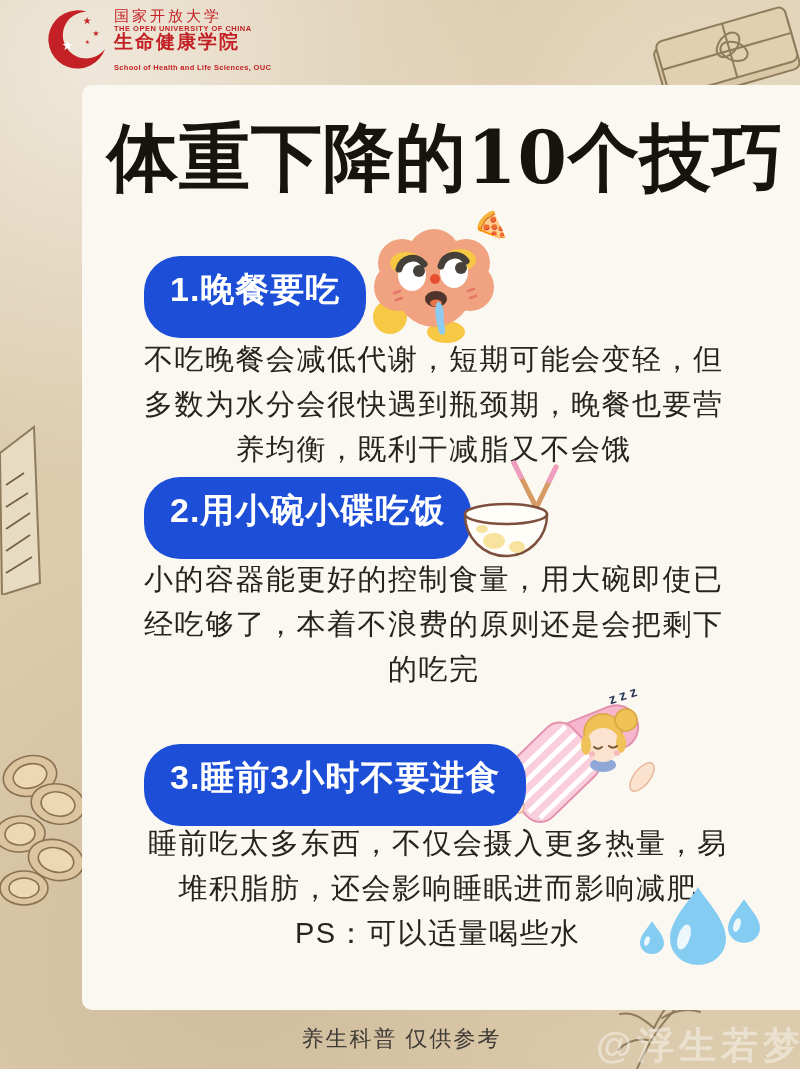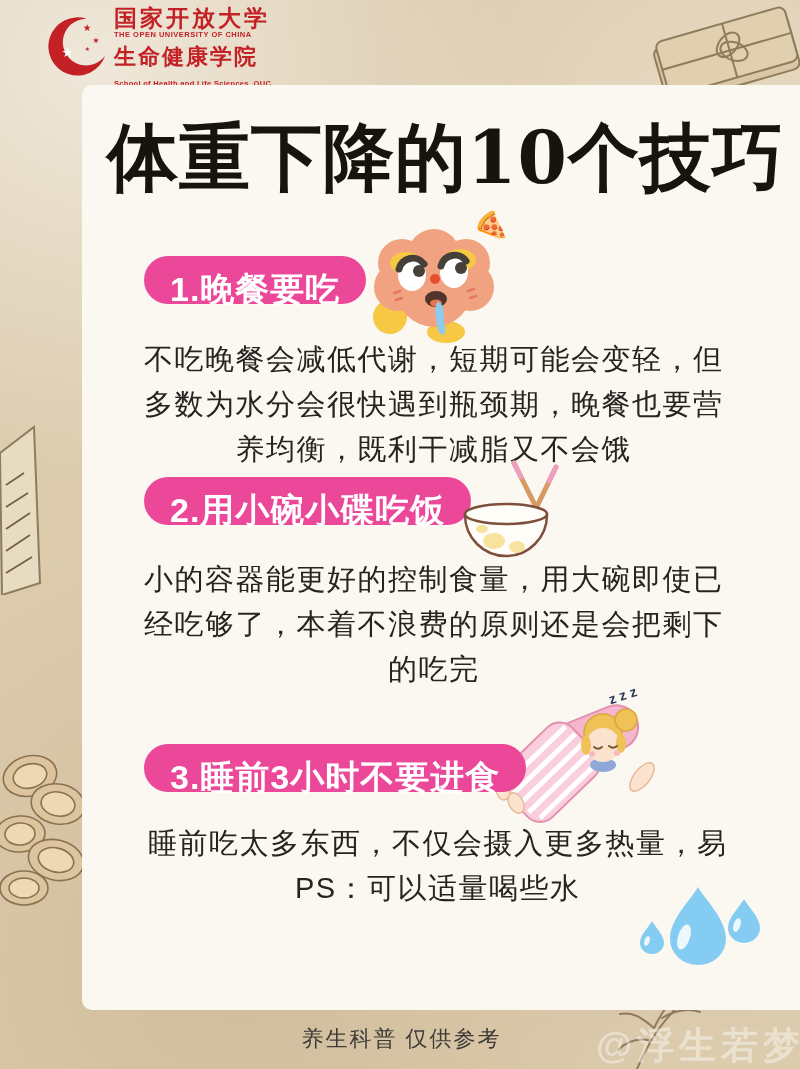--- a/index.html
+++ b/index.html
@@ -13,34 +13,34 @@
       radial-gradient(circle at 30% 90%, rgba(178,152,112,.28), rgba(178,152,112,0) 40%);
     font-family:"Liberation Sans", sans-serif;
     color:#1f1d1a;
   }
   .card{
     position:absolute;left:38px;top:85px;width:727px;height:925px;
     background:#fbf8f1;border-radius:10px;margin-left:44px;
   }
   .logo{position:absolute;left:42px;top:6px;display:flex;align-items:center;gap:6px;}
   .logo-text{display:flex;flex-direction:column;line-height:1.05;color:#c32126;}
-  .logo-cn1{font-size:23px;font-weight:bold;letter-spacing:3px;}
+  .logo-cn1{font-size:15px;font-weight:normal;letter-spacing:3px;}
   .logo-en1{font-size:7.5px;font-weight:bold;letter-spacing:.5px;margin-top:1px;}
-  .logo-cn2{font-size:22px;font-weight:bold;letter-spacing:2px;margin-top:6px;}
+  .logo-cn2{font-size:19px;font-weight:bold;letter-spacing:2px;margin-top:0;}
   .logo-en2{font-size:7.5px;font-weight:bold;letter-spacing:.3px;margin-top:12px;}
   .poster-title{
     position:absolute;top:26px;left:0;width:100%;text-align:center;
     font-size:71px;font-weight:900;color:#17140f;
     font-family:"DejaVu Serif", serif;letter-spacing:1px;
     transform:scaleY(1.04);
   }
   .badge{
-    position:absolute;background:#ec4899;color:#ffffff;
+    position:absolute;background:#1d4ed8;color:#ffffff;
     border-radius:36px;font-weight:800;font-size:34px;
-    padding:0 26px;height:48px;line-height:66px;letter-spacing:1px;
+    padding:0 26px;height:82px;line-height:66px;letter-spacing:1px;
     white-space:nowrap;
   }
   .para{position:absolute;font-size:29px;line-height:45px;letter-spacing:1.5px;color:#262420;text-align:center;}
   .para div{white-space:nowrap;}
   .pizza{
     position:absolute;left:392px;top:130px;font-size:27px;
     transform:rotate(-18deg);line-height:1;
   }
   .footer{
     position:absolute;left:38px;top:1024px;width:727px;text-align:center;
@@ -213,20 +213,21 @@
       <path d="M104,72 q4,3.5 8,0" stroke="#7a5a36" stroke-width="2" fill="none" stroke-linecap="round"></path>
       <path d="M119,71 q4,3.5 8,0" stroke="#7a5a36" stroke-width="2" fill="none" stroke-linecap="round"></path>
       <circle cx="102" cy="79" r="3" fill="#f6b9bc"></circle>
       <circle cx="127" cy="78" r="3" fill="#f6b9bc"></circle>
     </svg>
 
     <div class="badge" style="left:62px;top:659px;">3.睡前3小时不要进食</div>
 
     <div class="para" style="left:66px;top:736px;">
       <div>睡前吃太多东西，不仅会摄入更多热量，易</div>
+      <div>堆积脂肪，还会影响睡眠进而影响减肥</div>
       <div>PS：可以适量喝些水</div>
     </div>
 
     <svg class="abs" style="left:552px;top:792px;" width="134" height="112" viewBox="0 0 134 112">
       <path d="M64,10 C72,24 92,42 92,62 A28,26 0 1 1 36,62 C36,42 56,24 64,10 Z" fill="#85ccf2"></path>
       <ellipse cx="50" cy="60" rx="6" ry="13" fill="#ffffff" opacity="0.85" transform="rotate(18 50 60)"></ellipse>
       <path d="M110,22 C114,30 126,40 126,51 A16,15 0 1 1 94,51 C94,40 106,30 110,22 Z" fill="#85ccf2"></path>
       <ellipse cx="103" cy="48" rx="3.5" ry="7" fill="#ffffff" opacity="0.85" transform="rotate(18 103 48)"></ellipse>
       <path d="M18,44 C21,50 30,58 30,66 A12,11 0 1 1 6,66 C6,58 15,50 18,44 Z" fill="#85ccf2"></path>
       <ellipse cx="13" cy="64" rx="2.5" ry="5" fill="#ffffff" opacity="0.85" transform="rotate(18 13 64)"></ellipse>

